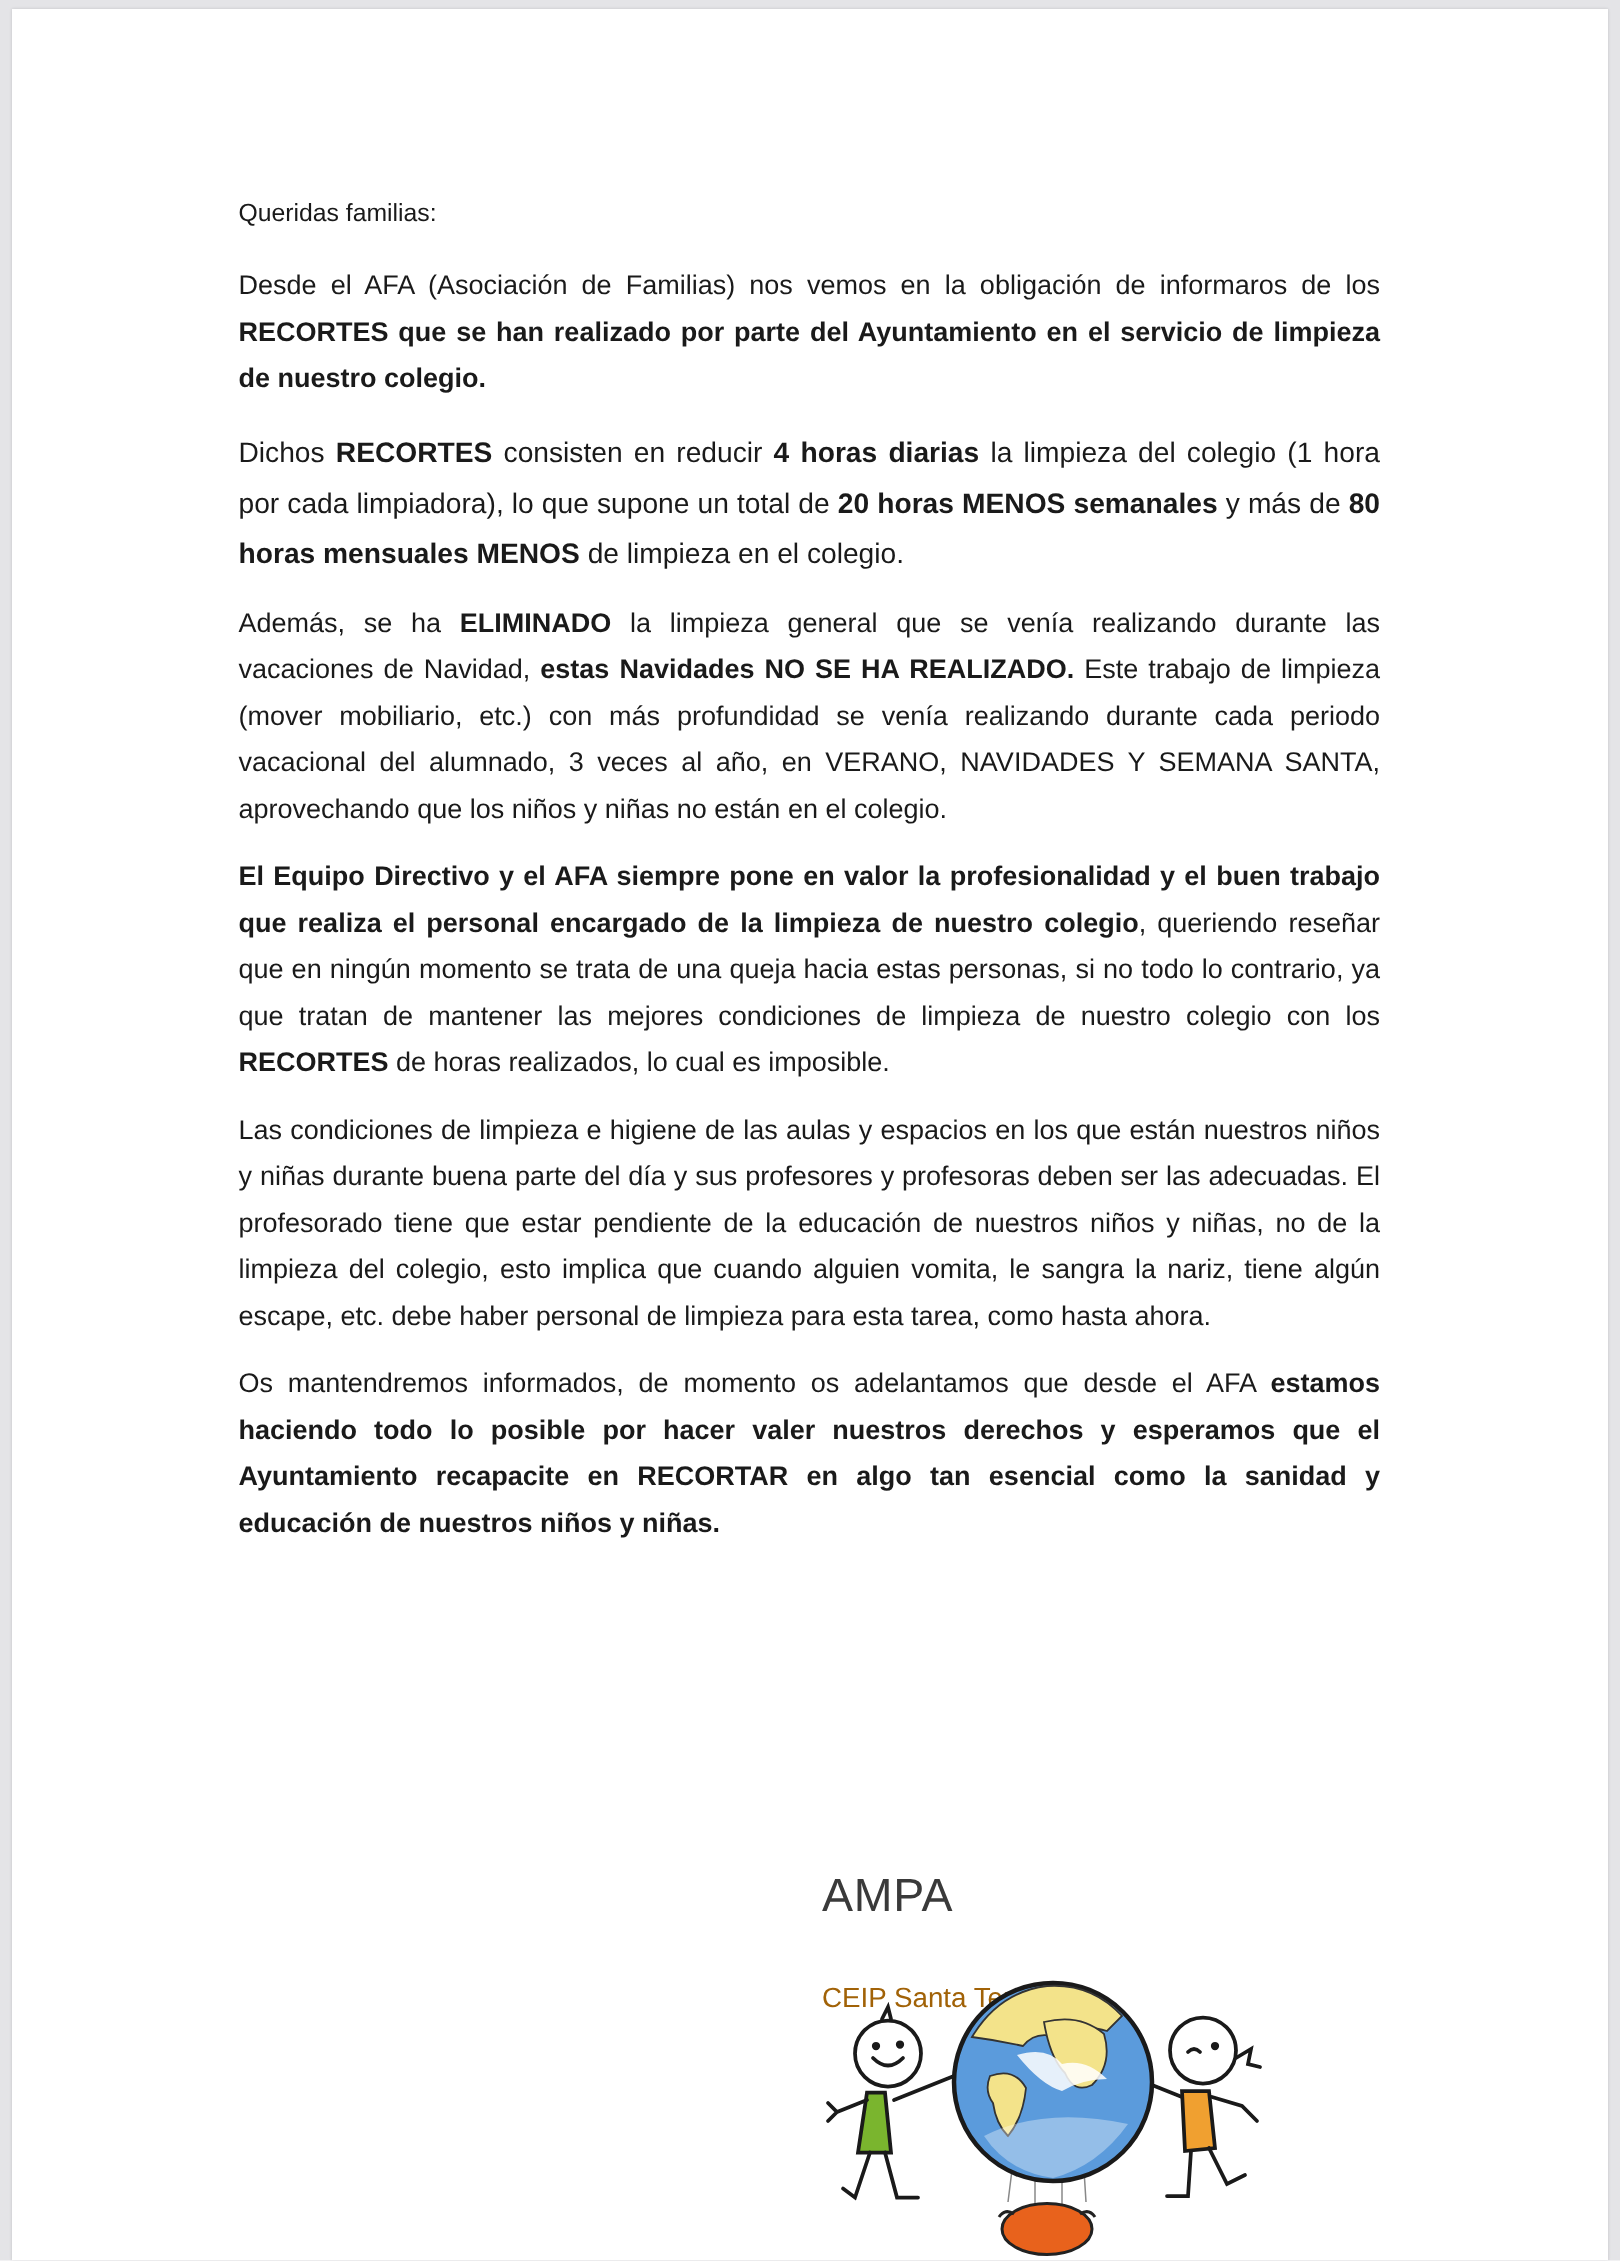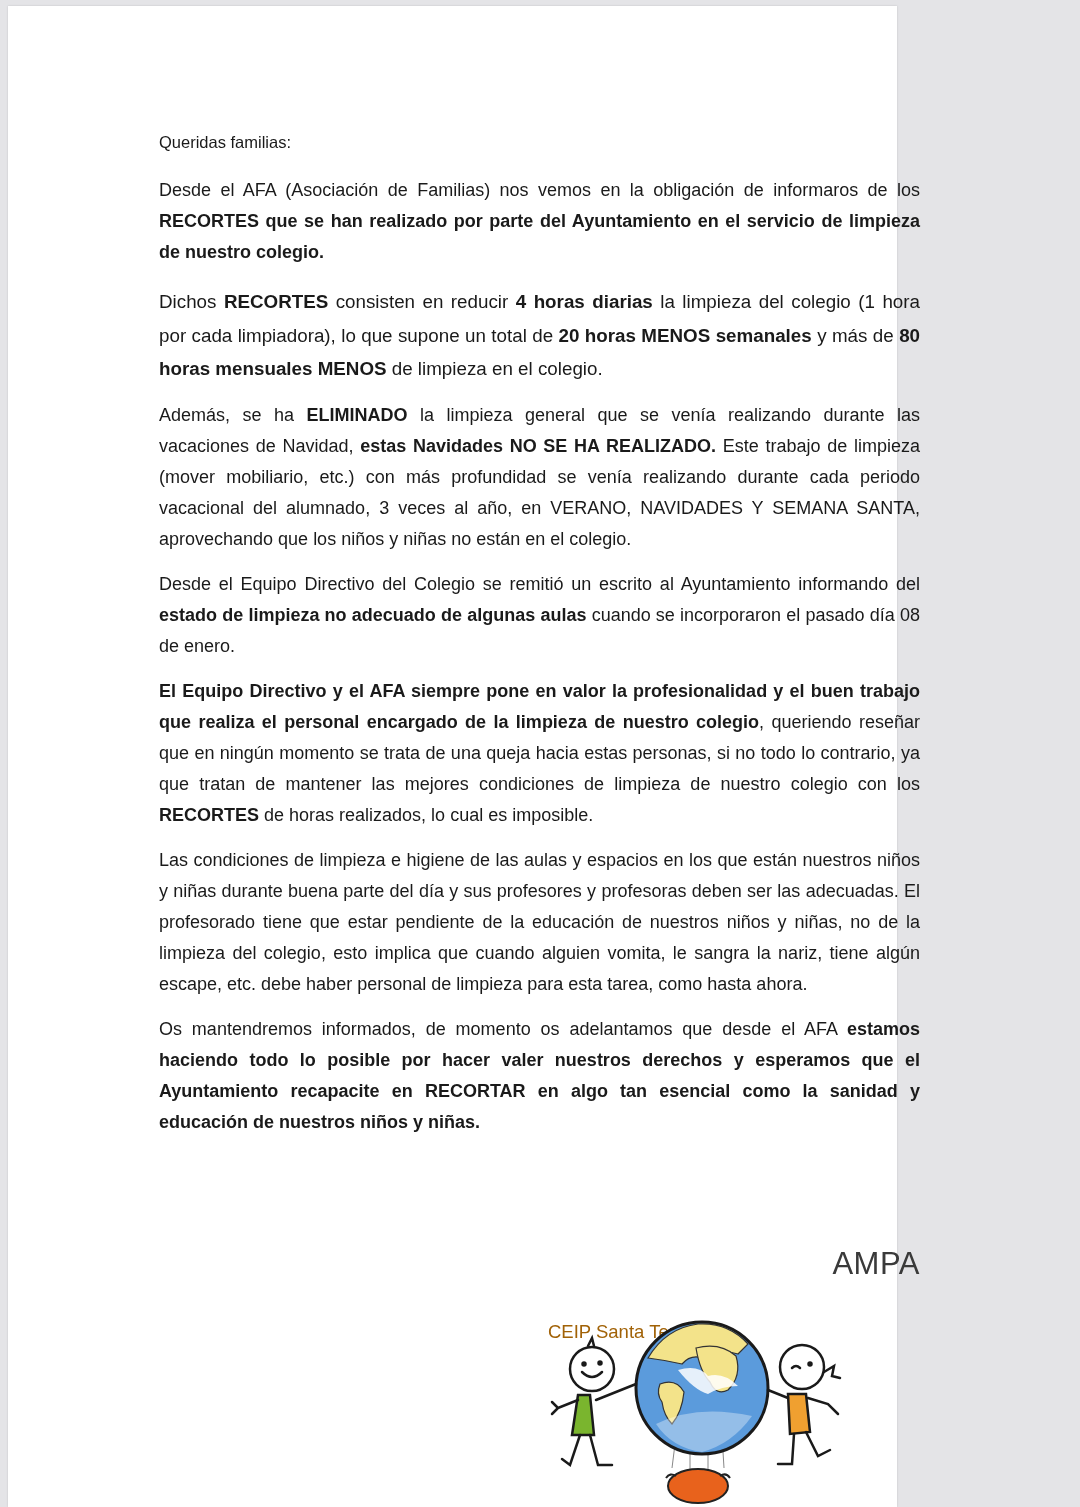--- a/index.html
+++ b/index.html
@@ -3,56 +3,55 @@
   <meta charset="utf-8">
   <style>
     html, body { margin: 0; padding: 0; }
     body {
       width: 1080px; height: 1507px; overflow: hidden;
       background: #e4e4e7;
       font-family: "Liberation Sans", sans-serif;
       position: relative;
     }
     .page {
-      position: absolute; left: 8px; top: 6px; width: 889px; height: 1501px;
+      position: absolute; left: 8px; top: 6px; width: 1064px; height: 1501px;
       background: #ffffff;
       box-shadow: 0 0 2px rgba(0,0,0,0.15);
     }
     .content {
       position: absolute; left: 151px; top: 124px; width: 761px;
       color: #1a1a1a;
     }
     .greeting { font-size: 16.5px; line-height: 24px; margin: 0 0 21px 0; }
     p { margin: 0; text-align: justify; text-align-last: left; }
     .p-sm { font-size: 18px; line-height: 31px; margin-bottom: 14px; }
     .p-lg { font-size: 18.8px; line-height: 33.5px; margin-bottom: 14px; margin-top: 17px; }
     b { font-weight: bold; }
     .sig {
       position: absolute; left: 540px; top: 1232px; width: 320px; height: 275px;
     }
     .sig-title {
-      position: absolute; left: 0; width: 372px; top: 8px; text-align: right;
+      position: absolute; left: 0; width: 372px; top: 8px; text-align: left;
       font-size: 31px; color: #3a3a3a; letter-spacing: 0.5px;
     }
     .sig-sub {
       position: absolute; left: 0; width: 372px; top: 47px; text-align: left;
       font-size: 18.5px; color: #a16207; margin-top: 36px;
     }
     .logo { position: absolute; left: 0; top: 70px; }
   </style>
 </head>
 <body>
 
 <div class="page">
   <div class="content">
     <div class="greeting">Queridas familias:</div>
     <p class="p-sm"><span>Desde el AFA (Asociación de Familias) nos vemos en la obligación de informaros de los </span><b>RECORTES que se han realizado por parte del Ayuntamiento en el servicio de limpieza de nuestro colegio.</b></p>
     <p class="p-lg"><span>Dichos </span><b>RECORTES</b><span> consisten en reducir </span><b>4 horas diarias</b><span> la limpieza del colegio (1 hora por cada limpiadora), lo que supone un total de </span><b>20 horas MENOS semanales</b><span> y más de </span><b>80 horas mensuales MENOS</b><span> de limpieza en el colegio.</span></p>
     <p class="p-sm"><span>Además, se ha </span><b>ELIMINADO</b><span> la limpieza general que se venía realizando durante las vacaciones de Navidad, </span><b>estas Navidades NO SE HA REALIZADO.</b><span> Este trabajo de limpieza (mover mobiliario, etc.) con más profundidad se venía realizando durante cada periodo vacacional del alumnado, 3 veces al año, en VERANO, NAVIDADES Y SEMANA SANTA, aprovechando que los niños y niñas no están en el colegio.</span></p>
-    <p class="p-sm"><span>Desde el Equipo Directivo del Colegio se remitió un escrito al Ayuntamiento informando del </span><b>estado de limpieza no adecuado de algunas aulas</b><span> cuando se incorporaron el pasado día 08 de enero.</span></p>
     <p class="p-sm"><b>El Equipo Directivo y el AFA siempre pone en valor la profesionalidad y el buen trabajo que realiza el personal encargado de la limpieza de nuestro colegio</b><span>, queriendo reseñar que en ningún momento se trata de una queja hacia estas personas, si no todo lo contrario, ya que tratan de mantener las mejores condiciones de limpieza de nuestro colegio con los </span><b>RECORTES</b><span> de horas realizados, lo cual es imposible.</span></p>
     <p class="p-sm"><span>Las condiciones de limpieza e higiene de las aulas y espacios en los que están nuestros niños y niñas durante buena parte del día y sus profesores y profesoras deben ser las adecuadas. El profesorado tiene que estar pendiente de la educación de nuestros niños y niñas, no de la limpieza del colegio, esto implica que cuando alguien vomita, le sangra la nariz, tiene algún escape, etc. debe haber personal de limpieza para esta tarea, como hasta ahora.</span></p>
     <p class="p-sm"><span>Os mantendremos informados, de momento os adelantamos que desde el AFA </span><b>estamos haciendo todo lo posible por hacer valer nuestros derechos y esperamos que el Ayuntamiento recapacite en RECORTAR en algo tan esencial como la sanidad y educación de nuestros niños y niñas.</b></p>
   </div>
 
   <div class="sig">
     <div class="sig-title">AMPA</div>
     <div class="sig-sub">CEIP Santa Teresa</div>
     <svg class="logo" width="320" height="205" viewBox="0 0 320 205">
 

